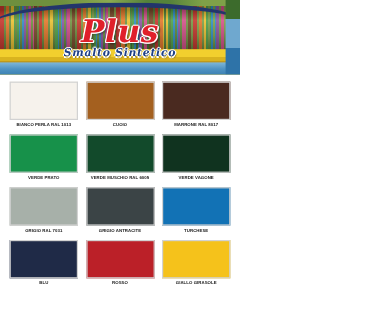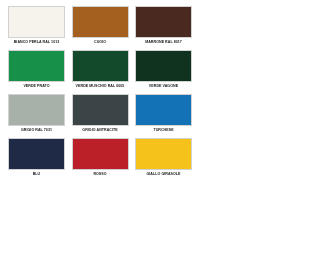--- a/index.html
+++ b/index.html
@@ -94,20 +94,35 @@
     font-weight:bold;
     white-space:nowrap;
     overflow:hidden;
   }
 </style>
 </head>
 <body>
 
 <div class="page">
 
+  <div class="hero">
+    <div class="hero-sky"></div>
+    <div class="fence"></div>
+    <div class="fence-shade"></div>
+    <div class="rail-top"></div>
+    <div class="deck"></div>
+    <div class="deck-edge"></div>
+    <div class="water"></div>
+    <div class="hero-right"></div>
+
+    <div class="logo">
+      <div class="logo-main">Plus</div>
+      <div class="logo-sub">Smalto Sintetico</div>
+    </div>
+  </div>
 
   <div class="grid">
 
     <div class="row">
       <div class="cell">
         <div class="chip" style="background: rgb(246, 242, 236);"></div>
         <span class="cap">BIANCO PERLA RAL 1013</span>
       </div>
       <div class="cell">
         <div class="chip" style="background: rgb(164, 96, 31);"></div>

